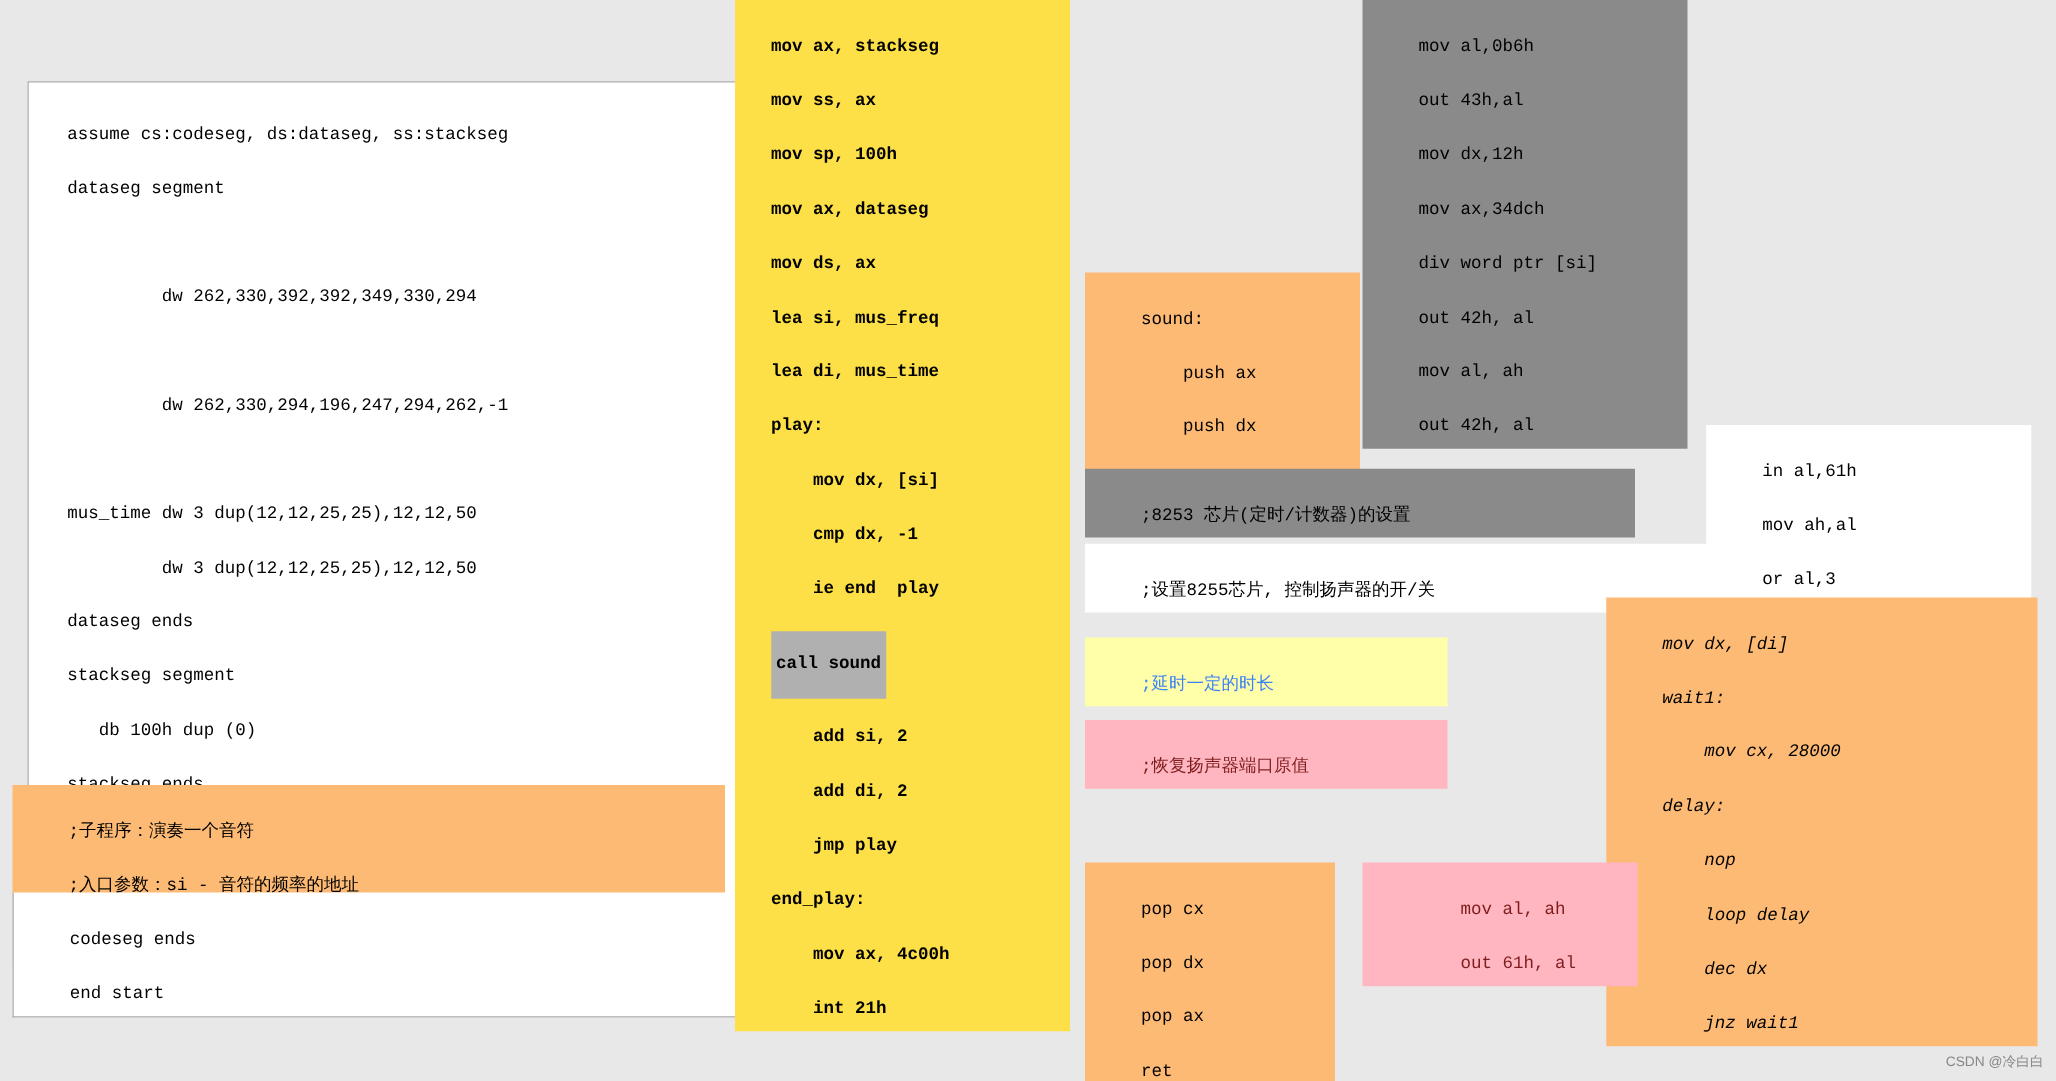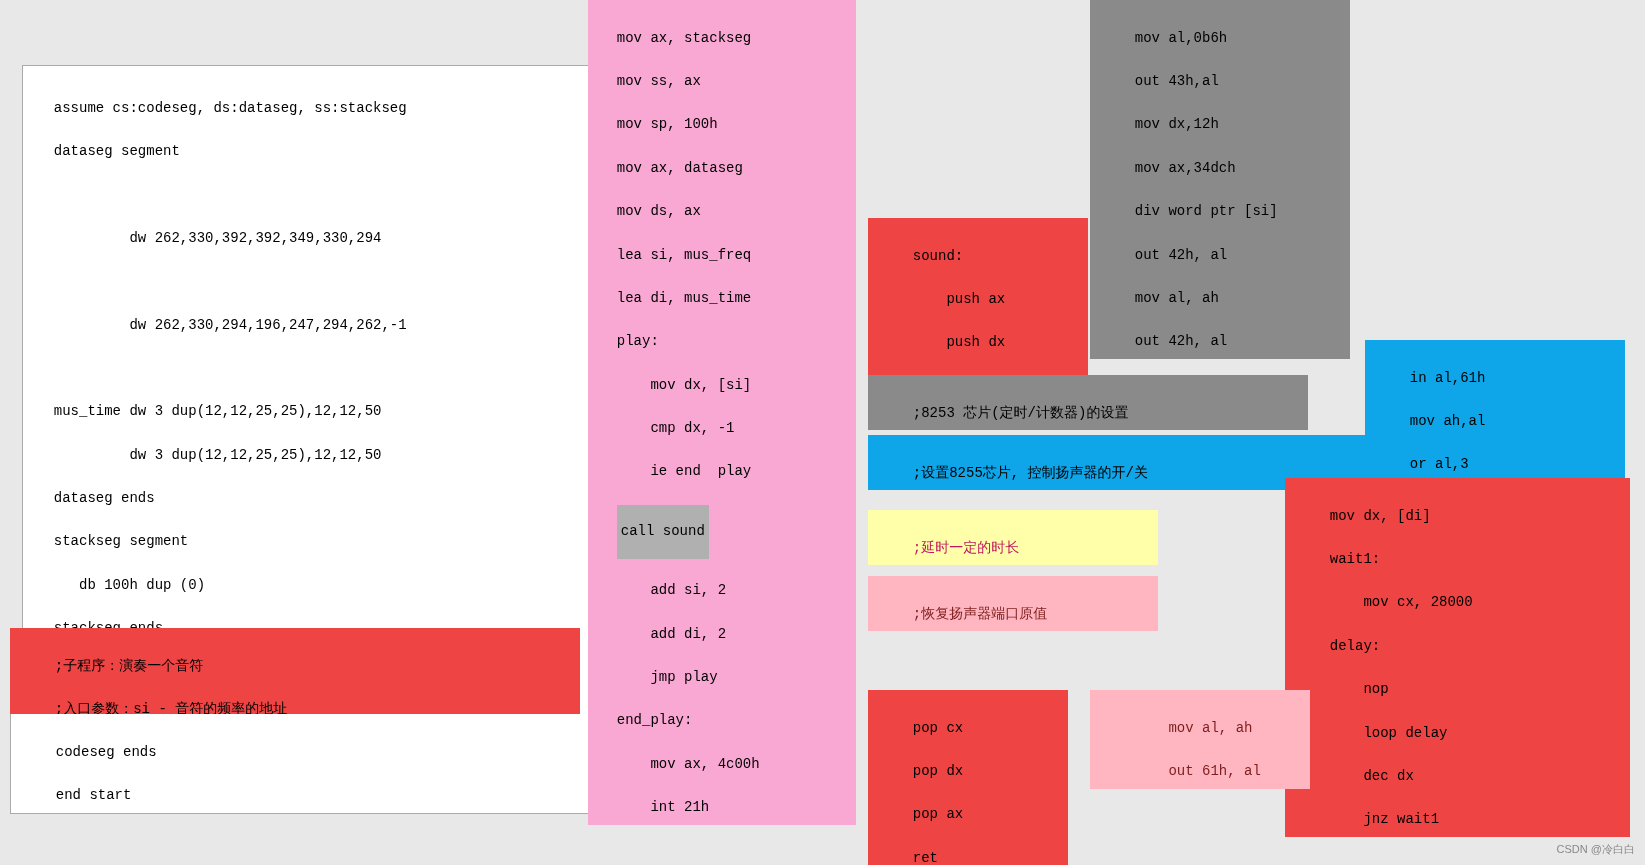--- a/index.html
+++ b/index.html
@@ -16,42 +16,43 @@
       position: absolute;
       padding: 6px 28px;
       line-height: 1.55;
       white-space: pre;
     }
     .block-white {
       background: #ffffff;
       border: 1px solid #aaa;
     }
     .block-yellow {
-      background: #f9a8d4;
+      background: #fde047;
+      font-weight: bold;
     }
     .block-olive {
-      background: #ef4444;
+      background: #fdba74;
       color: #000;
     }
     .block-gray {
       background: #8a8a8a;
       color: #000;
     }
     .block-blue {
-      background: #0ea5e9;
+      background: #ffffff;
       color: #000;
       font-family: Liberation Mono, monospace;
     }
     .block-pink {
       background: #ffb6c1;
       color: #7f1d1d;
     }
     .block-light-yellow {
       background: #ffffaa;
-      color: #be185d;
+      color: #3b82f6;
     }
     .call-sound-highlight {
       background: #b0b0b0;
       display: inline-block;
       padding: 16px 4px;
     }
     .watermark {
       position: absolute;
       bottom: 8px;
       right: 10px;
@@ -145,21 +146,21 @@
   <span>in al,61h</span><br>
   <span>mov ah,al</span><br>
   <span>or al,3</span><br>
   <span>out 61h,al</span>
 </div>
 
 <div class="code-block block-light-yellow" style="left:868px; top:510px; width:290px;">
   <span>;延时一定的时长</span>
 </div>
 
-<div class="code-block block-olive" style="left:1285px; top:478px; width:345px;">
+<div class="code-block block-olive" style="left:1285px; top:478px; width:345px;font-style:italic;">
   <span>mov dx, [di]</span><br>
   <span>wait1:</span><br>
   <span>    mov cx, 28000</span><br>
   <span>delay:</span><br>
   <span>    nop</span><br>
   <span>    loop delay</span><br>
   <span>    dec dx</span><br>
   <span>    jnz wait1</span>
 </div>
 

